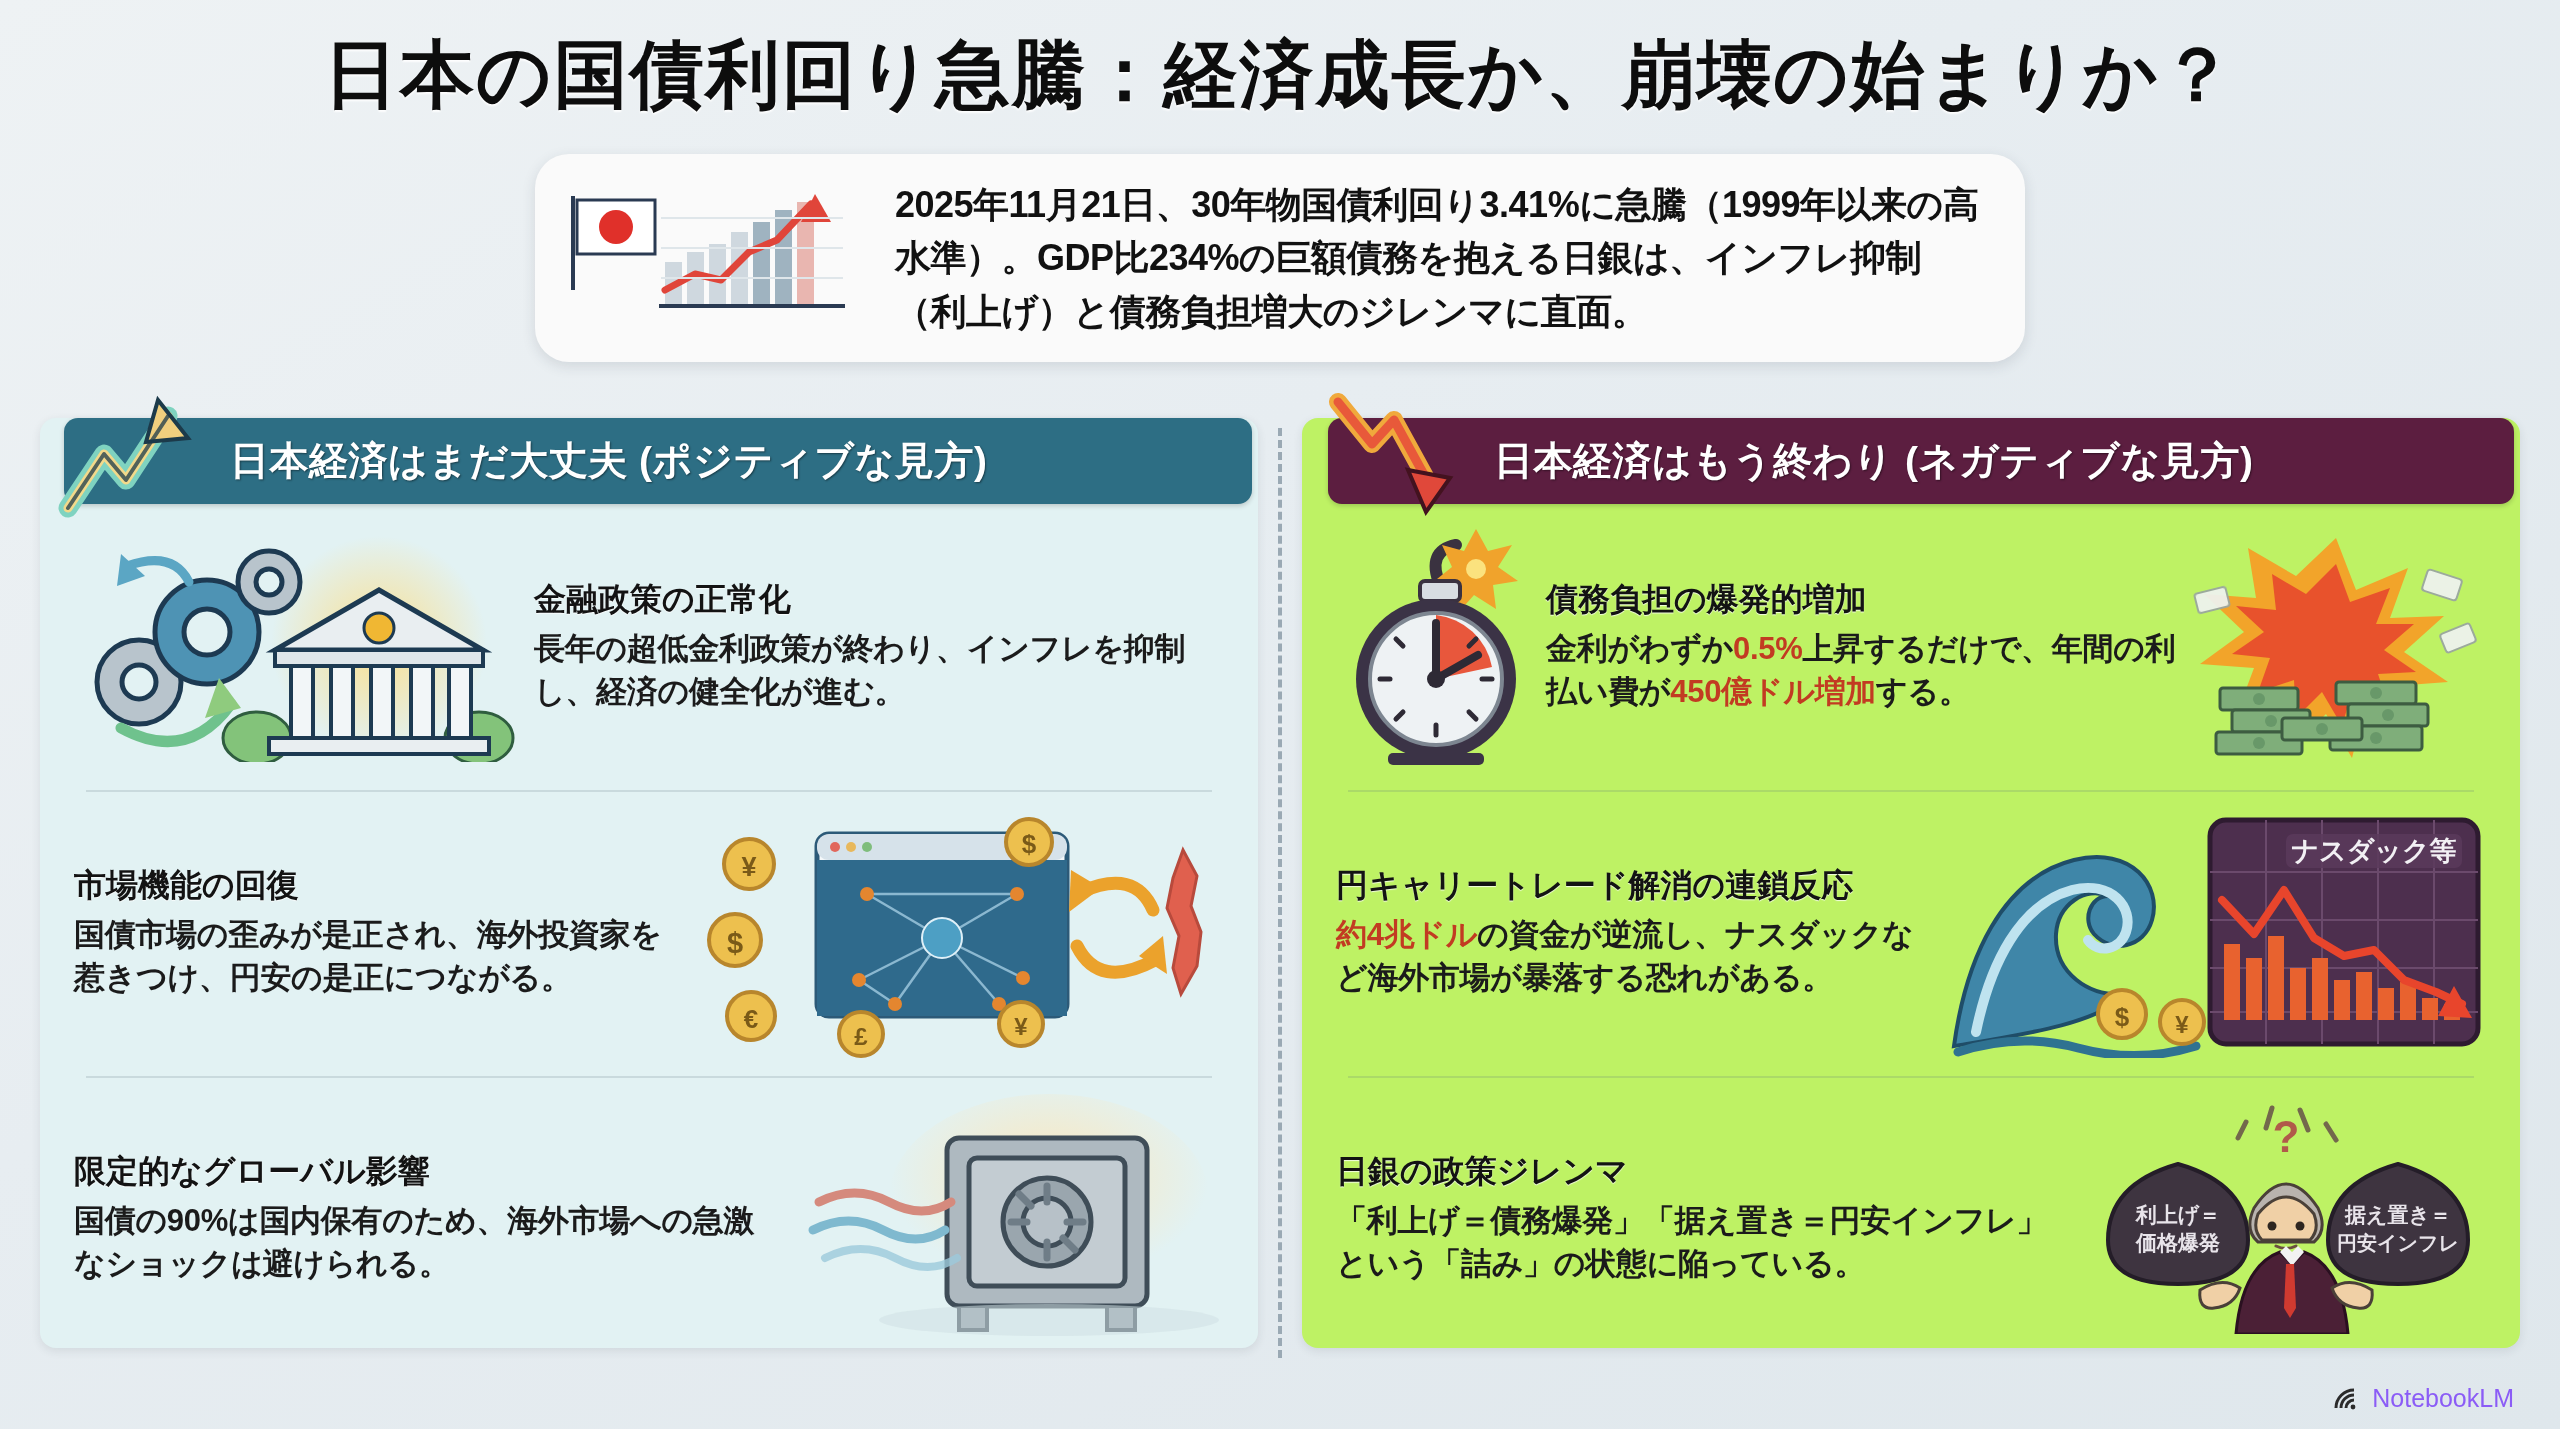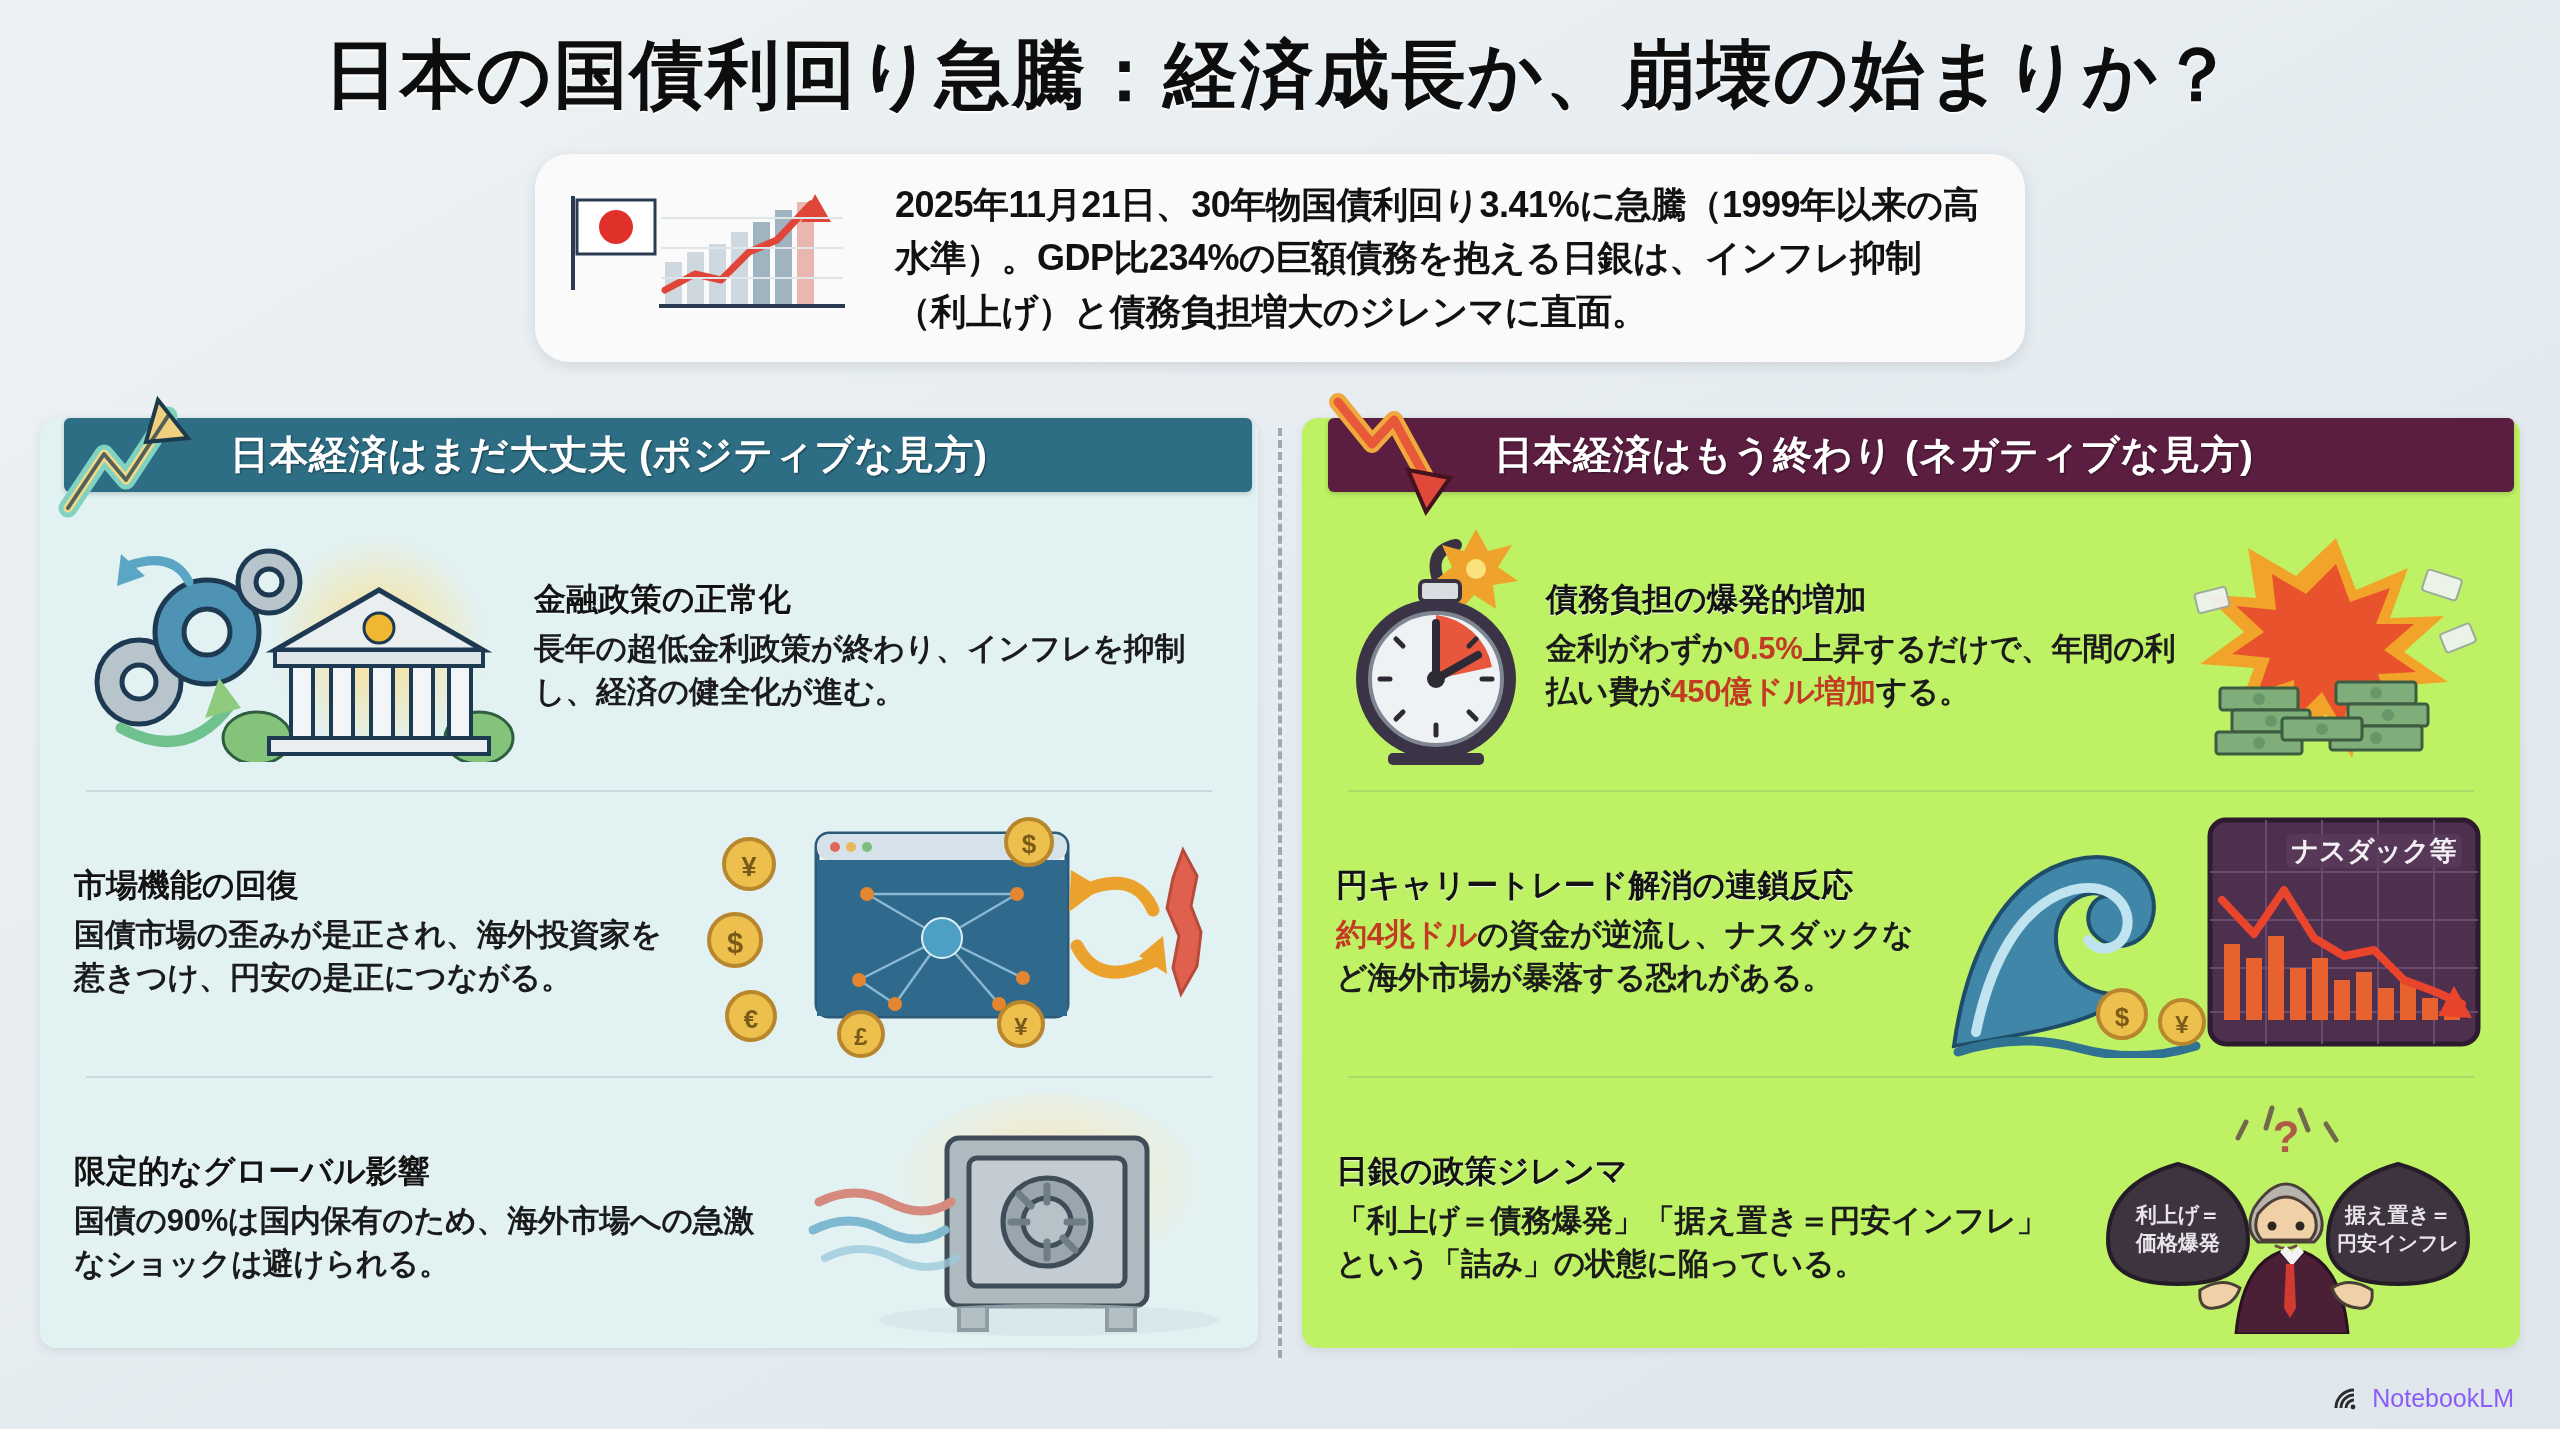--- a/index.html
+++ b/index.html
@@ -53,22 +53,22 @@
   .panel-body{
     border-radius:16px;
     padding:86px 0 22px 0;
     height:930px;
     box-shadow:0 3px 10px rgba(40,50,60,.10);
   }
   .left .panel-body{ background:#e2f2f3; }
   .right .panel-body{ background:#bef264; }
 
   .panel-header{
-    position:absolute; top:0; height:74px;
-    border-radius:6px;
+    position:absolute; top:0; height:86px;
+    border-radius:14px;
     display:flex; align-items:center;
     z-index:4;
     box-shadow:0 2px 5px rgba(0,0,0,.18);
   }
   .left .panel-header{ left:24px; right:6px; background:#2d6e84; }
   .right .panel-header{ left:26px; right:6px; background:#5c1e40;align-items:center; }
   .panel-header .htxt{
     color:#fff; font-size:39px; font-weight:700; letter-spacing:.5px;
     margin-left:166px;
     text-shadow:1px 1px 2px rgba(0,0,0,.45);

